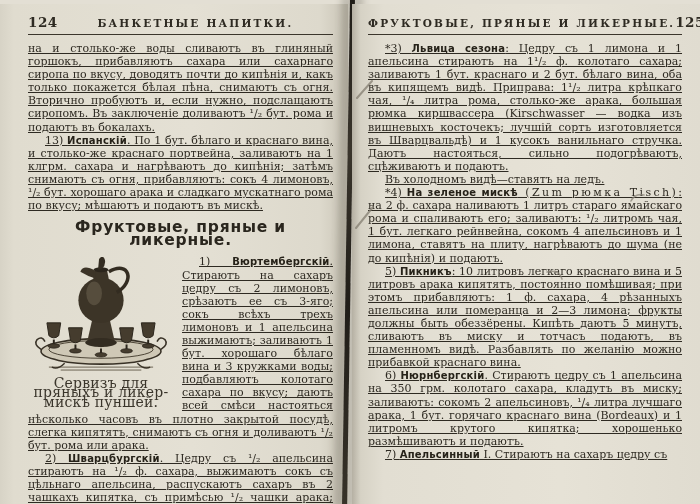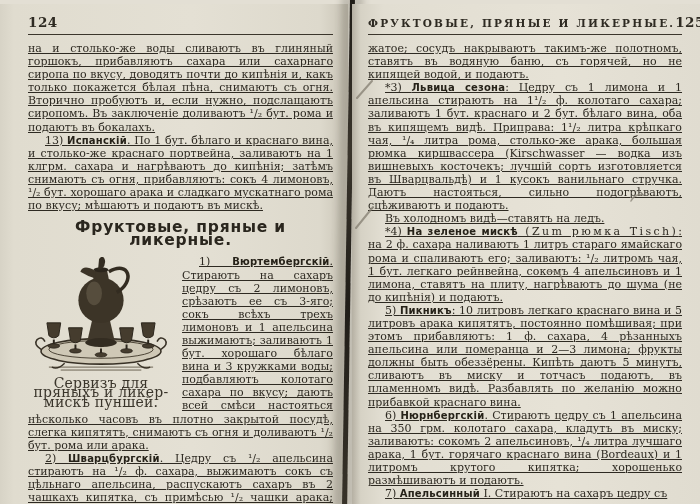--- a/index.html
+++ b/index.html
@@ -63,20 +63,21 @@
 </style>
 </head>
 <body>
 
 <div class="spread">
 
   <div class="page page-left">
     <div class="content">
       <div class="pghead">
         <span class="pgnum">124</span>
+        <span class="runtitle">БАНКЕТНЫЕ НАПИТКИ.</span>
       </div>
       <hr class="rule">
 
       <div class="flow">
         <p>на и столько-же воды сливаютъ въ глиняный горшокъ, прибавляютъ сахара или сахарнаго сиропа по вкусу, доводятъ почти до кипѣнія и, какъ только покажется бѣлая пѣна, снимаютъ съ огня. Вторично пробуютъ и, если нужно, подслащаютъ сиропомъ. Въ заключеніе доливаютъ ¹/₂ бут. рома и подаютъ въ бокалахъ.</p>
 
         <p class="indent"><span>13) </span><span class="bname">Испанскій</span><span>. По 1 бут. бѣлаго и краснаго вина, и столько-же краснаго портвейна, заливаютъ на 1 клгрм. сахара и нагрѣваютъ до кипѣнія; затѣмъ снимаютъ съ огня, прибавляютъ: сокъ 4 лимоновъ, ¹/₂ бут. хорошаго арака и сладкаго мускатнаго рома по вкусу; мѣшаютъ и подаютъ въ мискѣ.</span></p>
 
         <h2 class="sec-heading">Фруктовые, пряные и ликерные.</h2>
 
@@ -143,21 +144,20 @@
 
   <div class="page page-right">
     <div class="content">
       <div class="pghead">
         <span class="runtitle">ФРУКТОВЫЕ, ПРЯНЫЕ И ЛИКЕРНЫЕ.</span>
         <span class="pgnum">125</span>
       </div>
       <hr class="rule">
 
       <div class="flow">
-        <p>жатое; сосудъ накрываютъ такимъ-же полотномъ, ставятъ въ водяную баню, съ горячей, но не кипящей водой, и подаютъ.</p>
 
         <p class="indent"><span>*3) </span><span class="bname">Львица сезона</span><span>: Цедру съ 1 лимона и 1 апельсина стираютъ на 1¹/₂ ф. колотаго сахара; заливаютъ 1 бут. краснаго и 2 бут. бѣлаго вина, оба въ кипящемъ видѣ. Приправа: 1¹/₂ литра крѣпкаго чая, ¹/₄ литра рома, столько-же арака, большая рюмка киршвассера (Kirschwasser — водка изъ вишневыхъ косточекъ; лучшій сортъ изготовляется въ Шварцвальдѣ) и 1 кусокъ ванильнаго стручка. Даютъ настояться, сильно подогрѣваютъ, сцѣживаютъ и подаютъ.</span></p>
 
         <p class="indent">Въ холодномъ видѣ—ставятъ на ледъ.</p>
 
         <p class="indent"><span>*4) </span><span class="bname">На зеленое мискѣ</span><span class="spaced"> (Zum рюмка Tisch)</span><span>: на 2 ф. сахара наливаютъ 1 литръ стараго ямайскаго рома и спаливаютъ его; заливаютъ: ¹/₂ литромъ чая, 1 бут. легкаго рейнвейна, сокомъ 4 апельсиновъ и 1 лимона, ставятъ на плиту, нагрѣваютъ до шума (не до кипѣнія) и подаютъ.</span></p>
 
         <p class="indent"><span>5) </span><span class="bname">Пикникъ</span><span>: 10 литровъ легкаго краснаго вина и 5 литровъ арака кипятятъ, постоянно помѣшивая; при этомъ прибавляютъ: 1 ф. сахара, 4 рѣзанныхъ апельсина или померанца и 2—3 лимона; фрукты должны быть обеззёрены. Кипѣть даютъ 5 минутъ, сливаютъ въ миску и тотчасъ подаютъ, въ пламенномъ видѣ. Разбавлять по желанію можно прибавкой краснаго вина.</span></p>
 
         <p class="indent"><span>6) </span><span class="bname">Нюрнбергскій</span><span>. Стираютъ цедру съ 1 апельсина на 350 грм. колотаго сахара, кладутъ въ миску; заливаютъ: сокомъ 2 апельсиновъ, ¹/₄ литра лучшаго арака, 1 бут. горячаго краснаго вина (Bordeaux) и 1 литромъ крутого кипятка; хорошенько размѣшиваютъ и подаютъ.</span></p>

